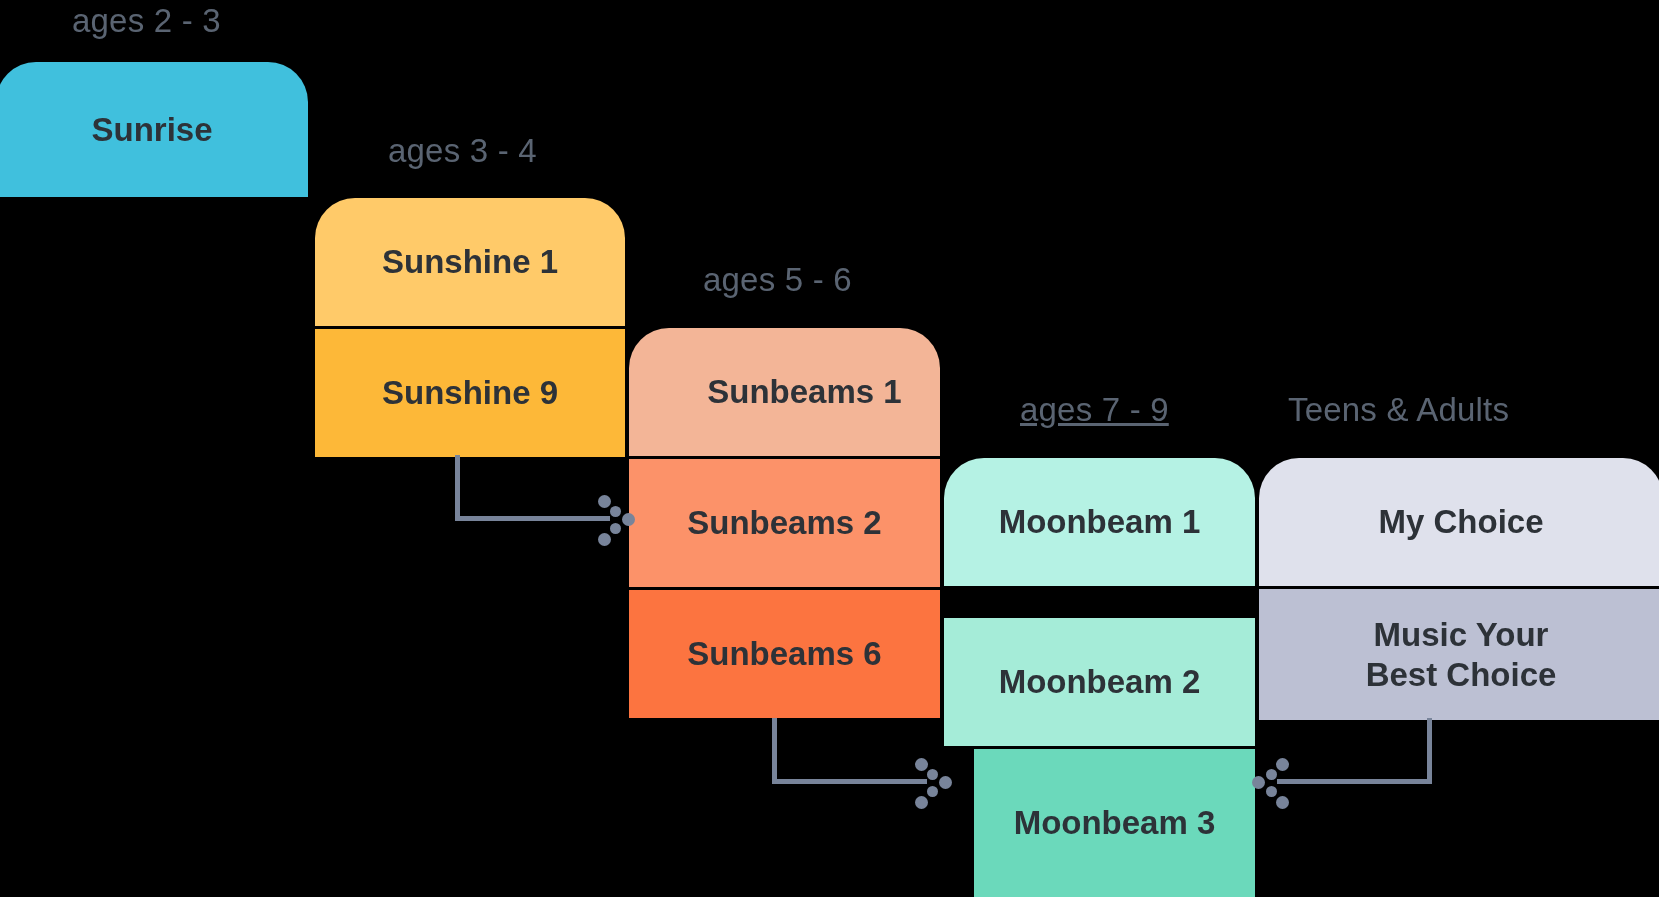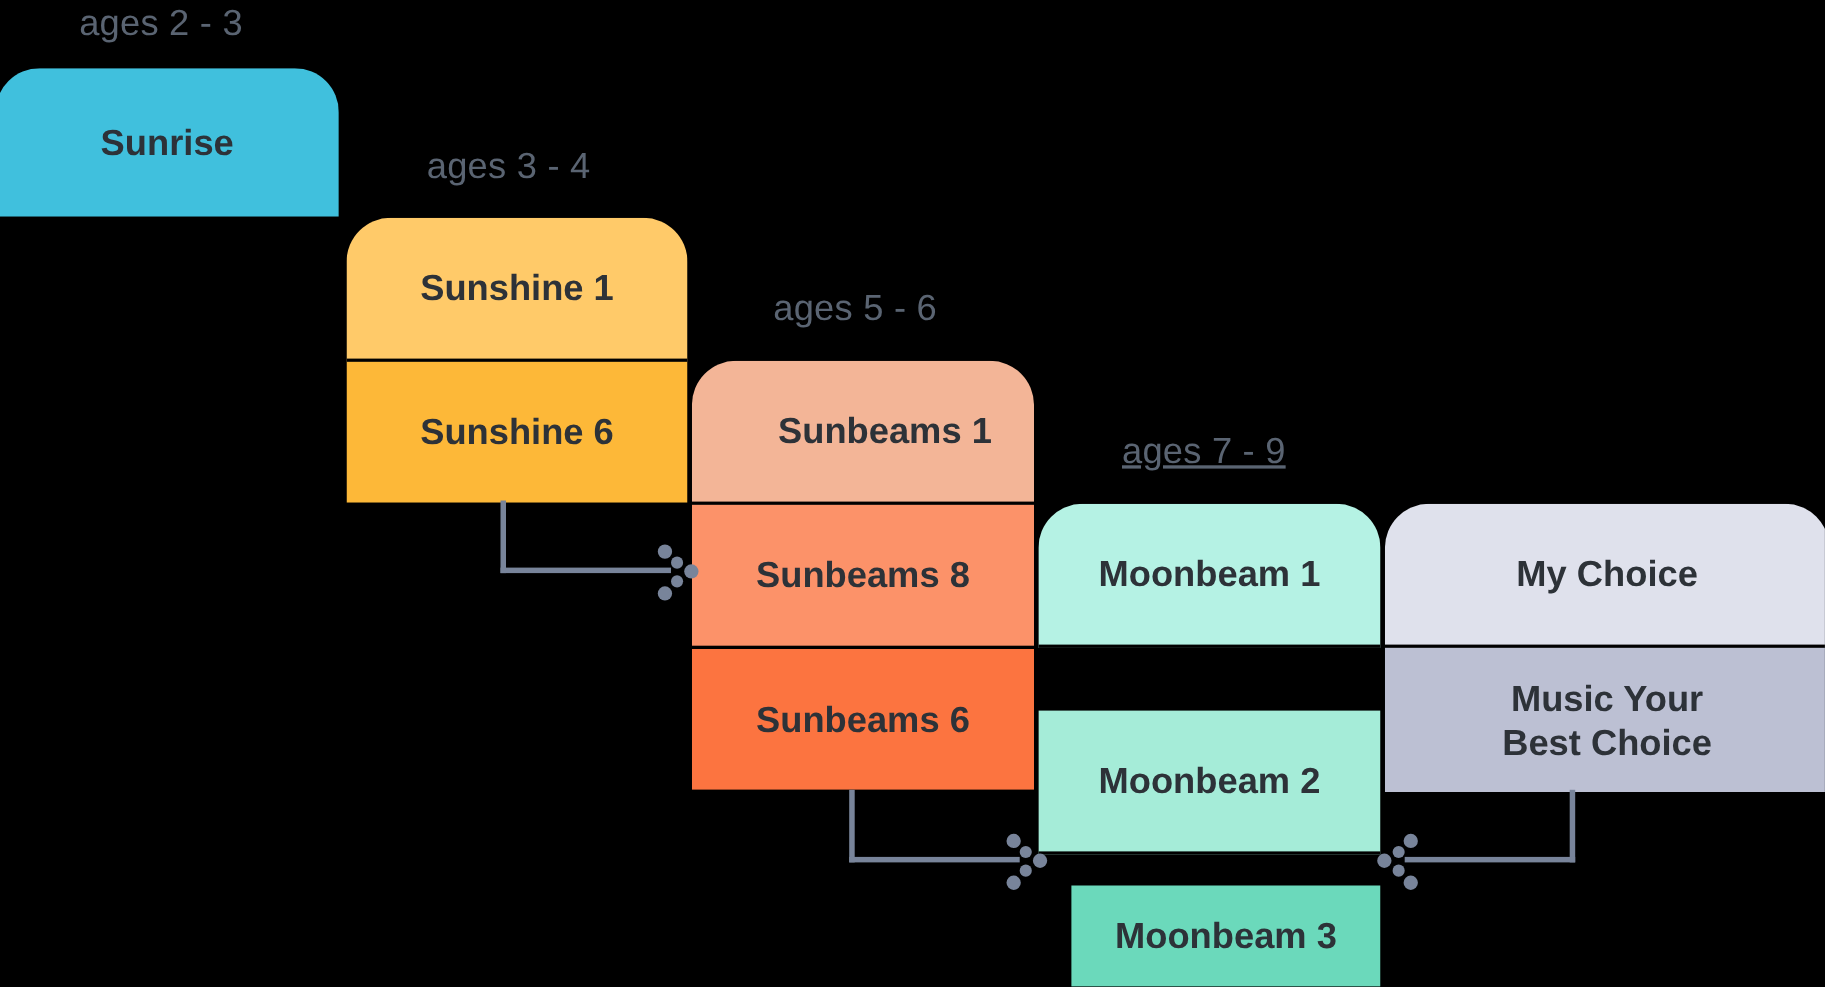--- a/index.html
+++ b/index.html
@@ -69,37 +69,38 @@
 <div id="stage">
 
   <div class="col-label" style="left:72px; top:2px;">ages 2 - 3</div>
 
   <div class="col-label" style="left:388px; top:132px;">ages 3 - 4</div>
 
   <div class="col-label" style="left:703px; top:261px;">ages 5 - 6</div>
 
   <div class="col-label" style="left:1020px; top:391px;text-decoration:underline;">ages 7 - 9</div>
 
+  <div class="col-label" style="left:1288px; top:391px;">Teens &amp; Adults</div>
 
   <div class="column" style="left:-4px; top:62px; width:312px; height:135px;">
     <div class="cell" style="flex:1; background:#40c0dd;">Sunrise</div>
   </div>
 
   <div class="column" style="left:315px; top:198px; width:310px; height:259px;">
     <div class="cell" style="height:131px; background:#ffca69;">Sunshine 1</div>
-    <div class="cell" style="height:128px; background:#fdb838;">Sunshine 6</div>
+    <div class="cell" style="height:128px; background:#fdb838;">Sunshine 9</div>
   </div>
 
   <div class="column" style="left:629px; top:328px; width:311px; height:390px;">
     <div class="cell" style="height:131px; background:#f3b597;padding-left:40px;">Sunbeams 1</div>
-    <div class="cell" style="height:131px; background:#fc9269;">Sunbeams 8</div>
+    <div class="cell" style="height:131px; background:#fc9269;">Sunbeams 2</div>
     <div class="cell" style="height:128px; background:#fc7440;">Sunbeams 6</div>
   </div>
 
-  <div class="column" style="left:944px; top:458px; width:311px; height:439px;gap:28px;">
+  <div class="column" style="left:944px; top:458px; width:311px; height:439px;">
     <div class="cell" style="height:131px; background:#b5f2e4;">Moonbeam 1</div>
     <div class="cell" style="height:131px; background:#a5ecd8;margin-top:29px;">Moonbeam 2</div>
     <div class="cell" style="flex:1; background:#6bd9bb;margin-left:30px;">Moonbeam 3</div>
   </div>
 
   <div class="column" style="left:1259px; top:458px; width:404px; height:262px;">
     <div class="cell" style="height:131px; background:#dfe1ec;">My Choice</div>
     <div class="cell" style="height:131px; background:#bcc0d3; white-space:pre-line;">Music Your
 Best Choice</div>
   </div>

